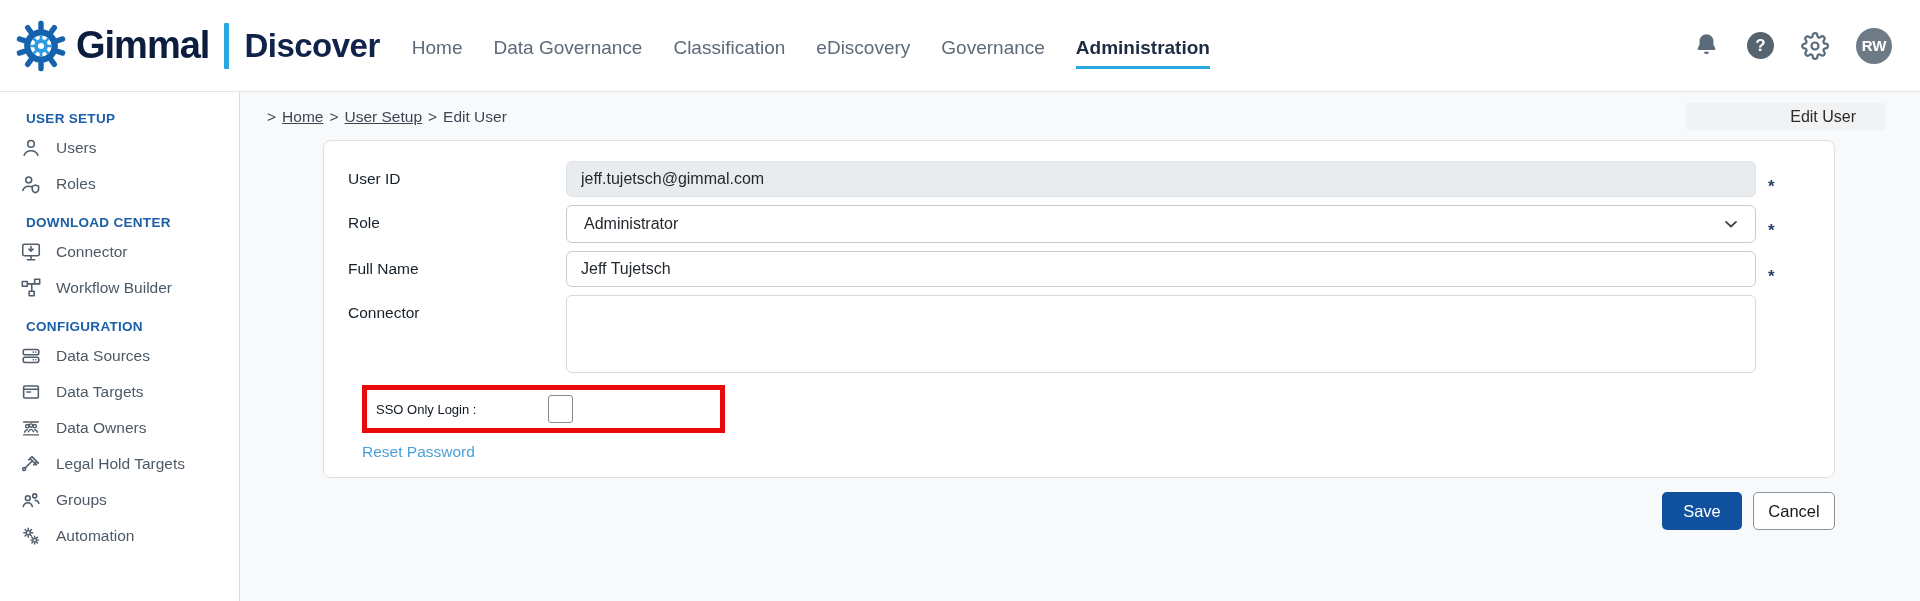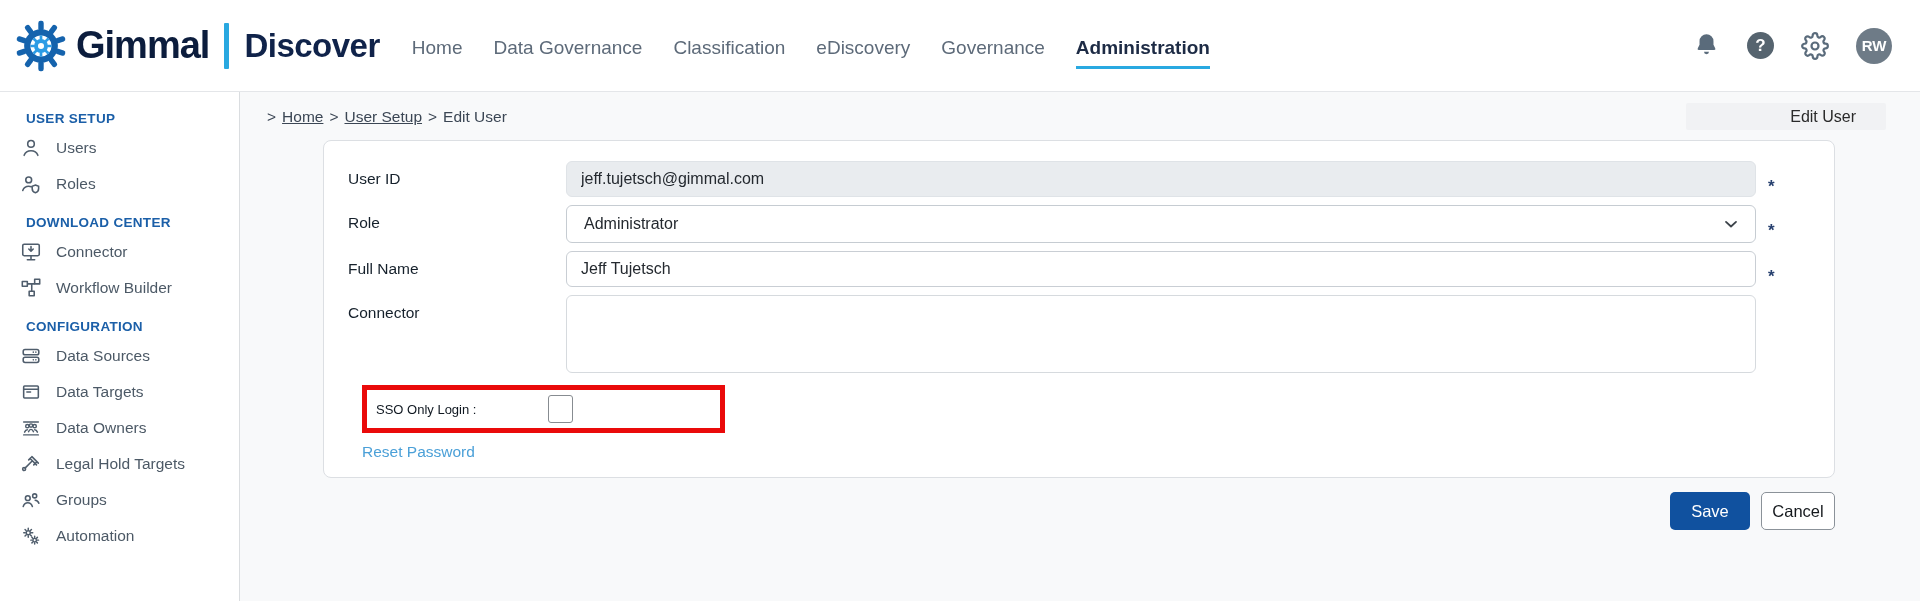--- a/index.html
+++ b/index.html
@@ -59,21 +59,21 @@
   .sso-box { margin-left:14px; margin-top:4px; width:363px; height:48px; border:5px solid #ea0a0a;
     display:flex; align-items:center; }
   .sso-label { font-size:13px; color:#0f1720; margin-left:9px; }
   .sso-check { width:25px; height:28px; margin-left:72px; accent-color:#fff;
     border:1px solid #878c91; border-radius:3px; appearance:none; background:#fff; cursor:pointer; }
   .reset-link { display:inline-block; margin:10px 11px 0 14px; color:#4ba0d8; font-size:15.5px; cursor:pointer; }
 
   .btn-row { display:flex; justify-content:flex-end; gap:11px; margin:14px 85px 0 0; }
   .btn-save { width:80px; height:38px; background:#10519f; color:#fff; border:none; border-radius:5px;
     font-size:16.5px; font-family:"Liberation Sans", sans-serif; cursor:pointer; }
-  .btn-cancel { width:74px; height:38px; background:#fff; color:#15191d; border:1px solid #8b9299;
+  .btn-cancel { width:82px; height:38px; background:#fff; color:#15191d; border:1px solid #8b9299;
     border-radius:5px; font-size:16.5px; font-family:"Liberation Sans", sans-serif; cursor:pointer; }
 </style>
 </head>
 <body>
 
 <div class="app">
 
   <div class="header">
     <div class="logo-wrap">
       <svg width="54" height="54" viewBox="0 0 48 48">

